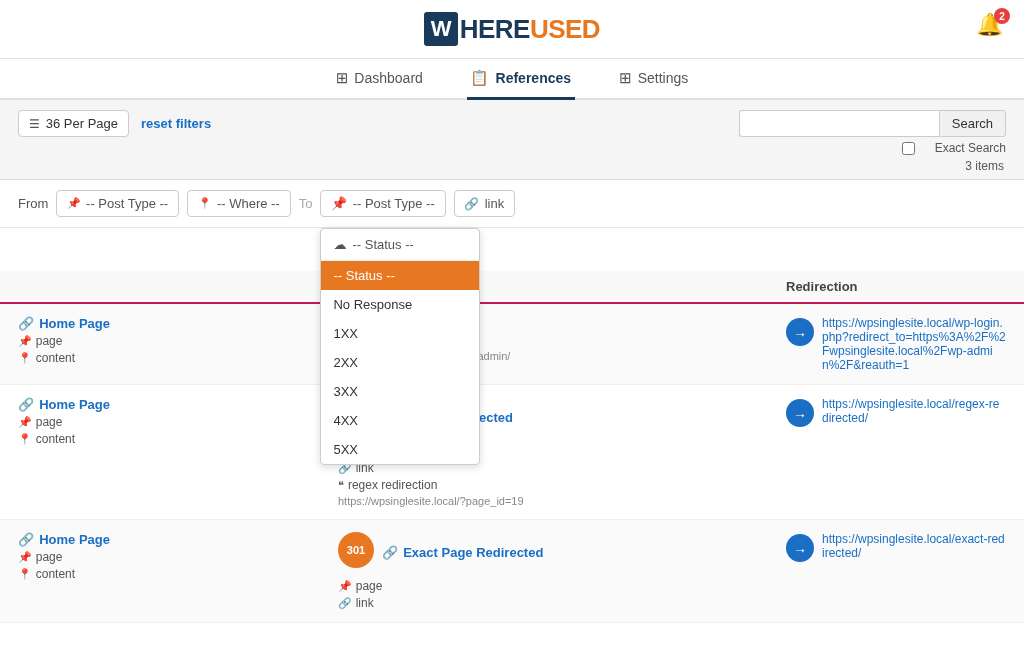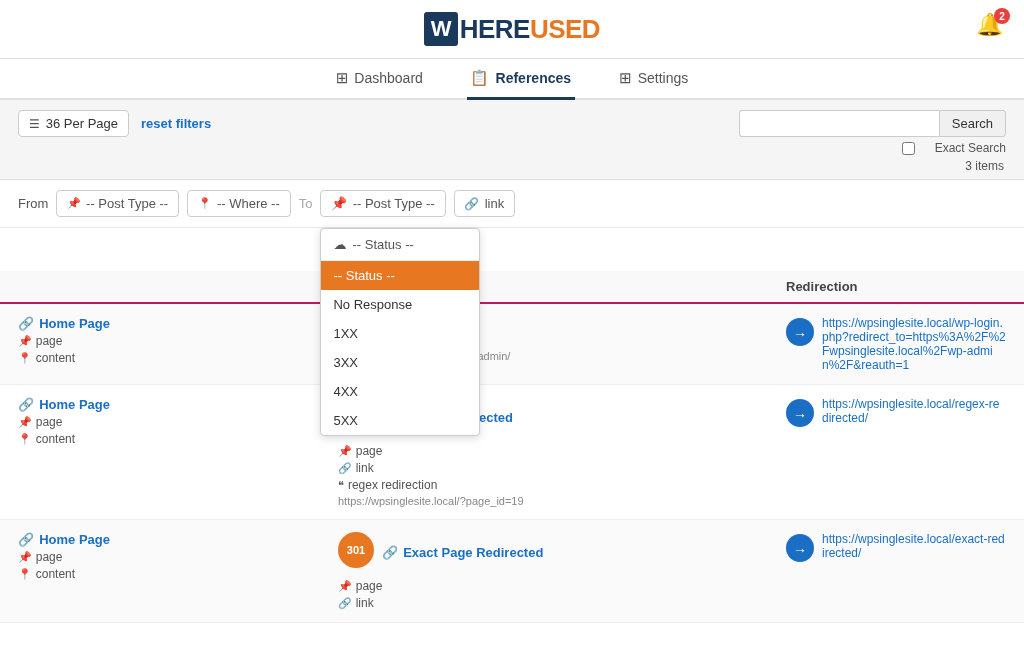--- a/index.html
+++ b/index.html
@@ -148,20 +148,21 @@
     </button>
 
     <div class="dropdown-menu" style="top:38px; left:0;">
       <div class="dropdown-header">
         <span>☁</span>
         <span>-- Status --</span>
       </div>
       <div class="dropdown-item selected">-- Status --</div>
       <div class="dropdown-item">No Response</div>
       <div class="dropdown-item">1XX</div>
+      <div class="dropdown-item">2XX</div>
       <div class="dropdown-item">3XX</div>
       <div class="dropdown-item">4XX</div>
       <div class="dropdown-item">5XX</div>
     </div>
   </div>
   <button class="link-filter-btn">
     <span class="link-icon">🔗</span>
     <span>link</span>
   </button>
 </div>

